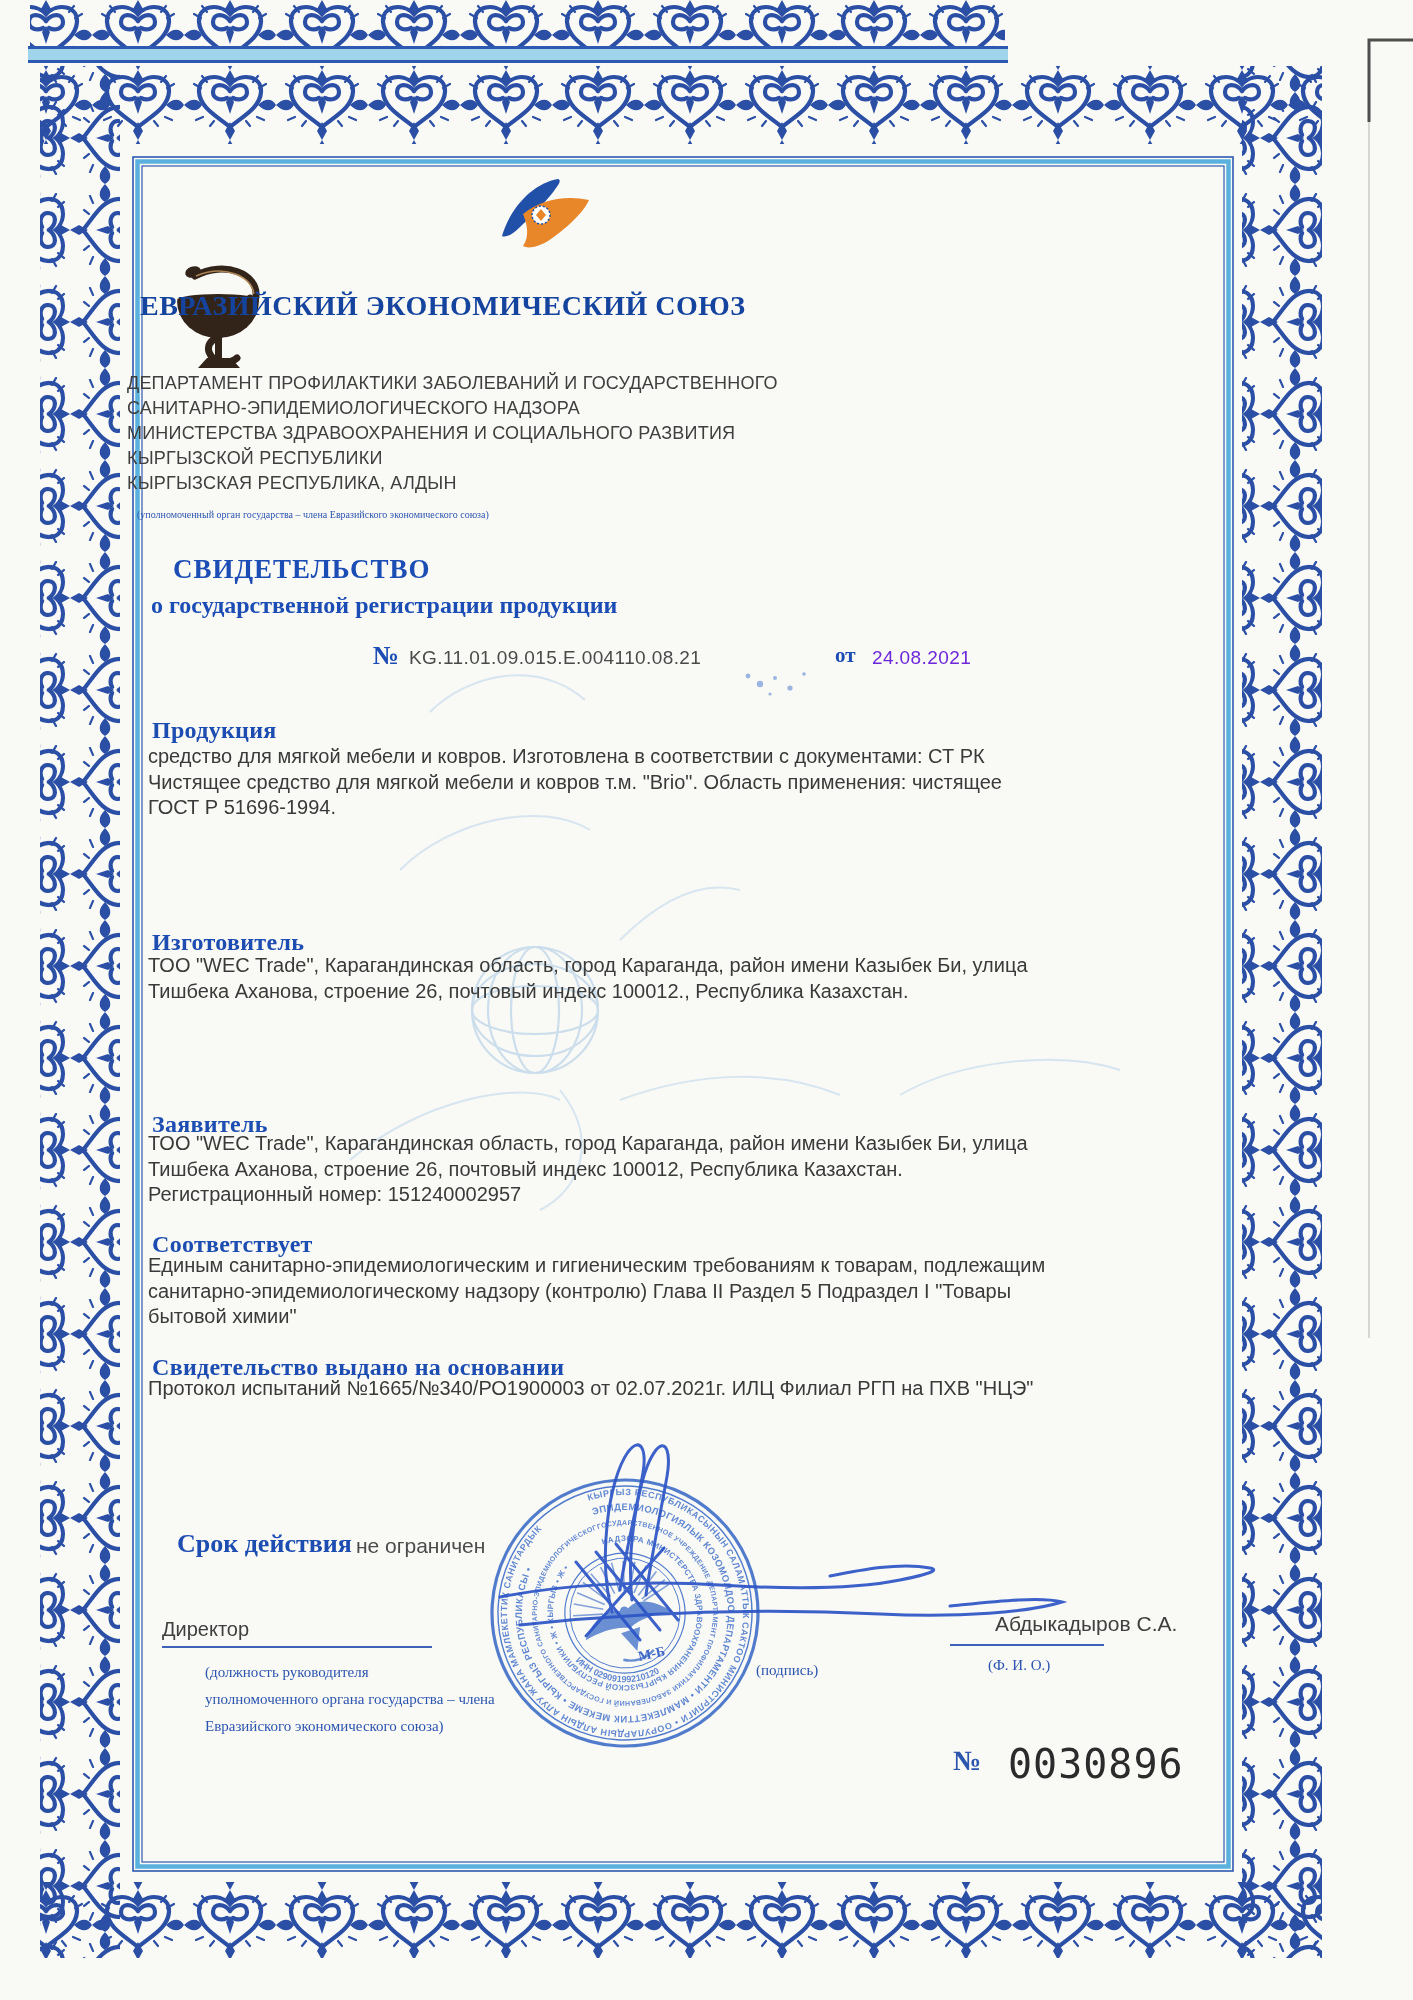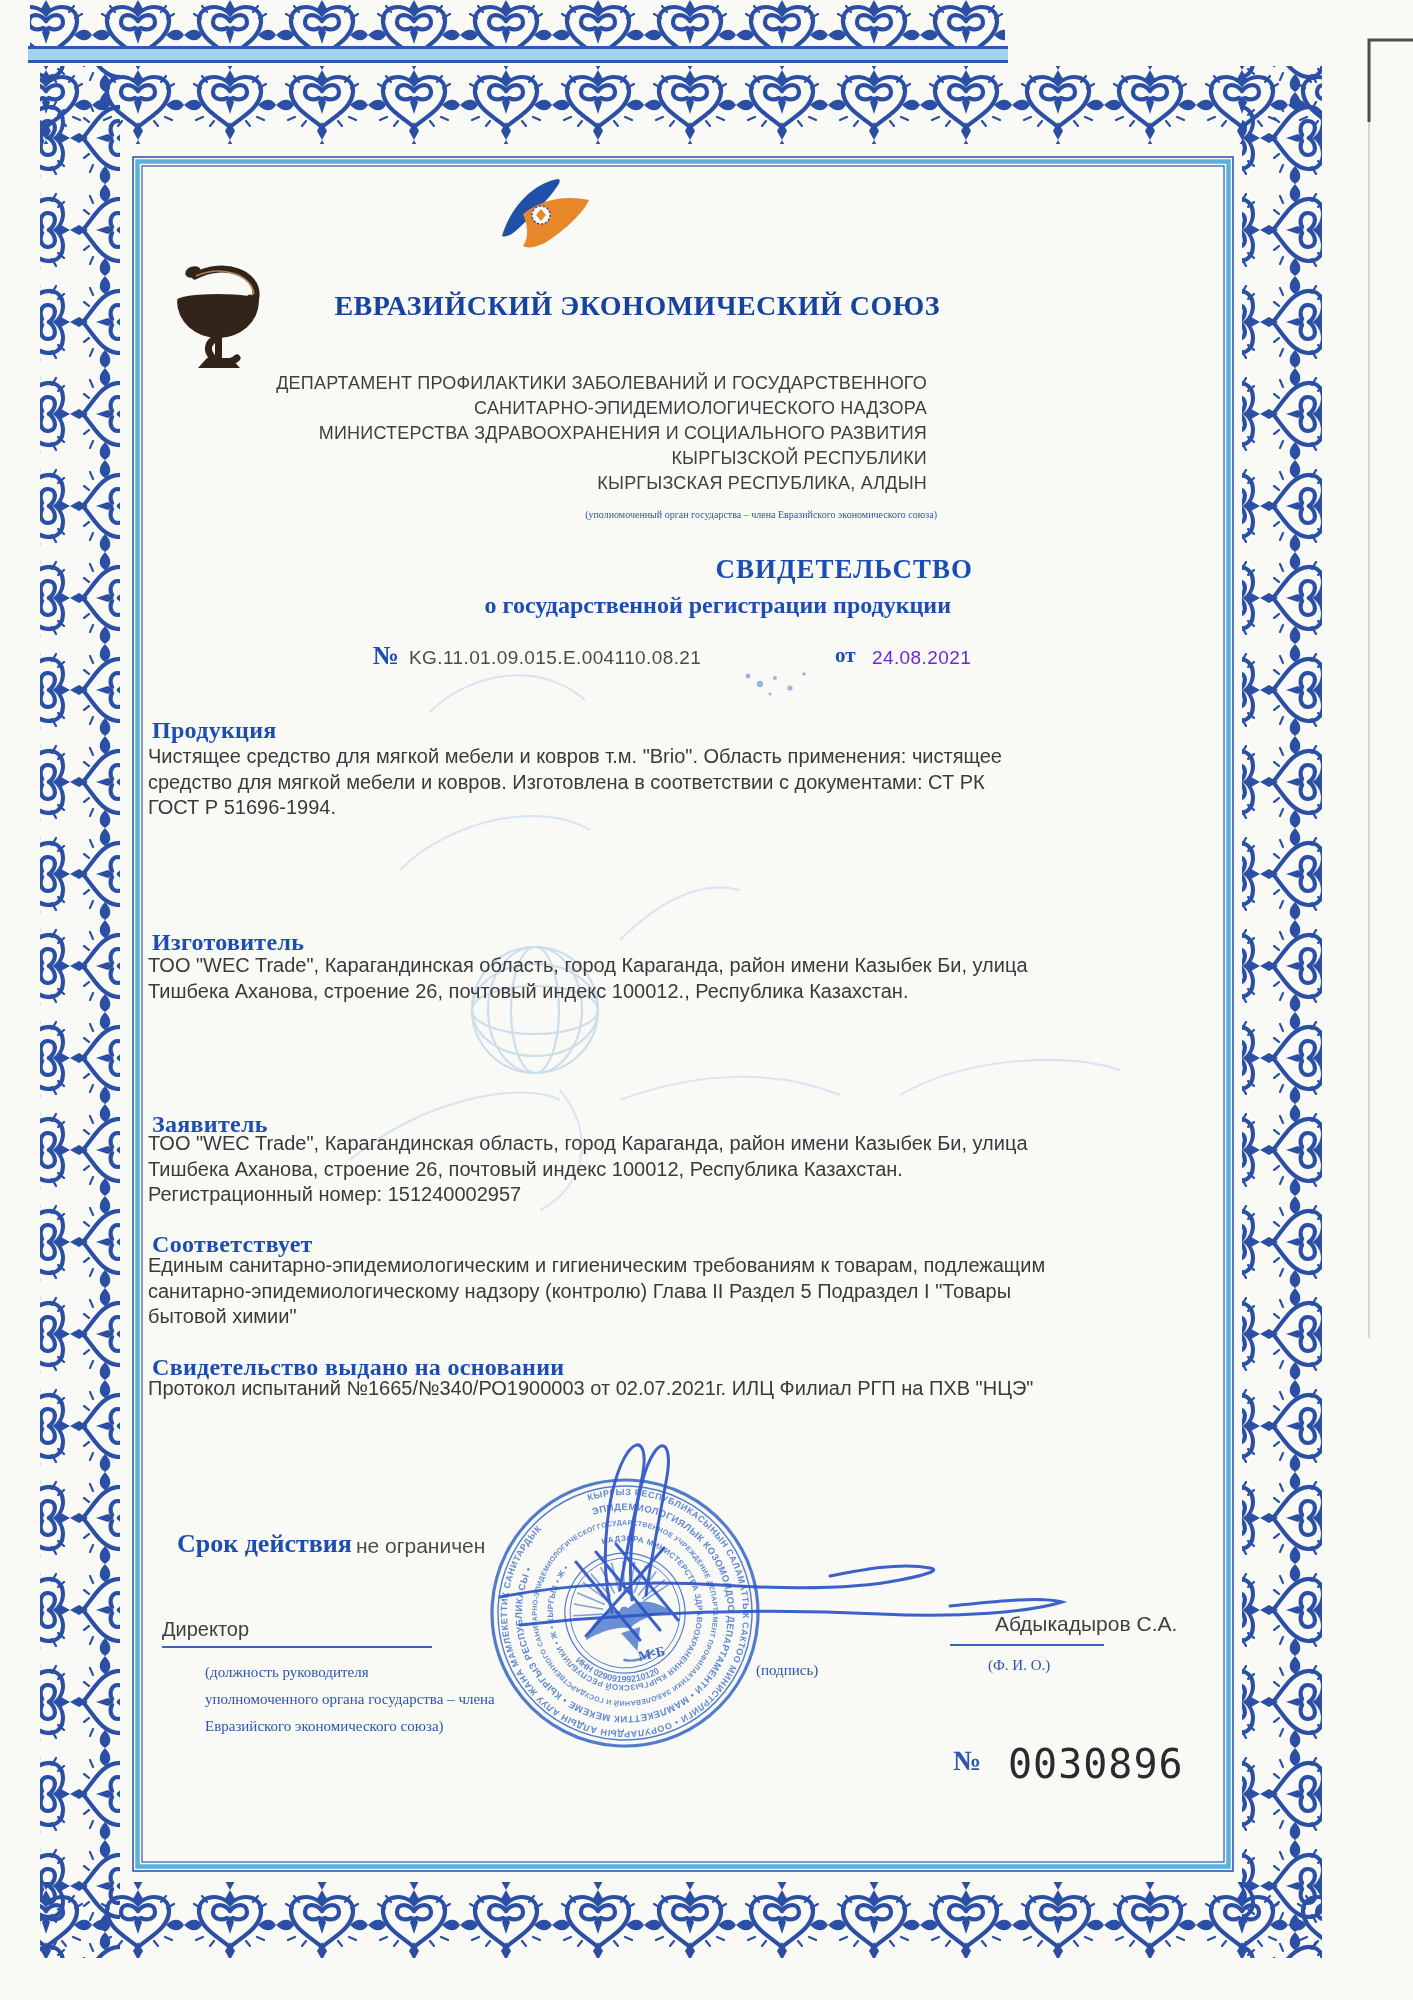--- a/index.html
+++ b/index.html
@@ -1,19 +1,19 @@
 <!DOCTYPE html>
 <html><head>
 <meta charset="utf-8">
 <style>
   html,body{margin:0;padding:0;background:#e9e9e6;}
   .page{position:relative;width:1413px;height:2000px;background:#f9f9f6;overflow:hidden;
         font-family:"Liberation Sans",sans-serif;}
   .abs{position:absolute;}
-  .center{text-align:right;}
+  .center{text-align:left;}
   .serif{font-family:"Liberation Serif",serif;}
   .head{font-family:"Liberation Serif",serif;font-weight:700;color:#1d4db0;font-size:24px;letter-spacing:.3px;}
   .body-text{color:#3a3a3a;font-size:20px;line-height:25.5px;}
   .cap{font-family:"Liberation Serif",serif;color:#2c55ae;font-size:15px;}
   .grey{color:#3f3f3f;}
   .uline{background:#3c63b8;height:2px;}
   svg{display:block;}
 </style>
 </head>
 <body>
@@ -192,22 +192,22 @@
 
   <div class="abs serif center" style="left:151px;top:592px;width:800px;font-size:24px;font-weight:700;color:#1b4db4;">о государственной регистрации продукции</div>
 
   <span class="abs serif" style="left:373px;top:641px;font-size:26px;font-weight:700;color:#1b4db4;">№</span>
   <span class="abs" style="left:409px;top:647px;font-size:19px;color:#4a4a4a;letter-spacing:.4px;">KG.11.01.09.015.E.004110.08.21</span>
   <span class="abs serif" style="left:835px;top:643px;font-size:21px;font-weight:700;color:#1b4db4;">от</span>
   <span class="abs" style="left:872px;top:647px;font-size:19px;color:#6d28d9;letter-spacing:.4px;">24.08.2021</span>
 
   <div class="abs head" style="left:152px;top:717px;">Продукция</div>
   <div class="abs body-text" style="left:148px;top:744px;width:1000px;">
+    <div>средство для мягкой мебели и ковров. Изготовлена в соответствии с документами: СТ РК</div>
     <div>Чистящее средство для мягкой мебели и ковров т.м. "Brio". Область применения: чистящее</div>
-    <div>средство для мягкой мебели и ковров. Изготовлена в соответствии с документами: СТ РК</div>
     <div>ГОСТ Р 51696-1994.</div>
   </div>
 
   <div class="abs head" style="left:152px;top:929px;">Изготовитель</div>
   <div class="abs body-text" style="left:148px;top:953px;width:1000px;">
     <div>ТОО "WEC Trade", Карагандинская область, город Караганда, район имени Казыбек Би, улица</div>
     <div>Тишбека Аханова, строение 26, почтовый индекс 100012., Республика Казахстан.</div>
   </div>
 
   <div class="abs head" style="left:152px;top:1111px;text-align:right;">Заявитель</div>

